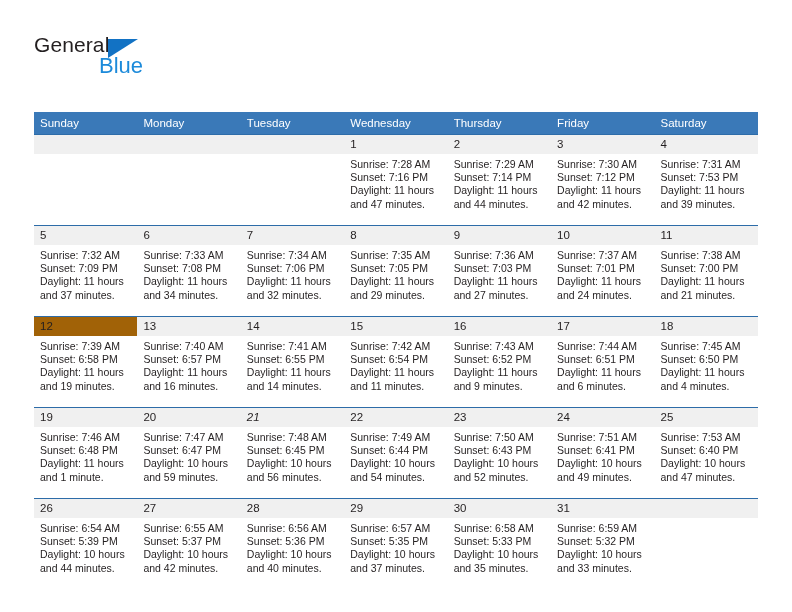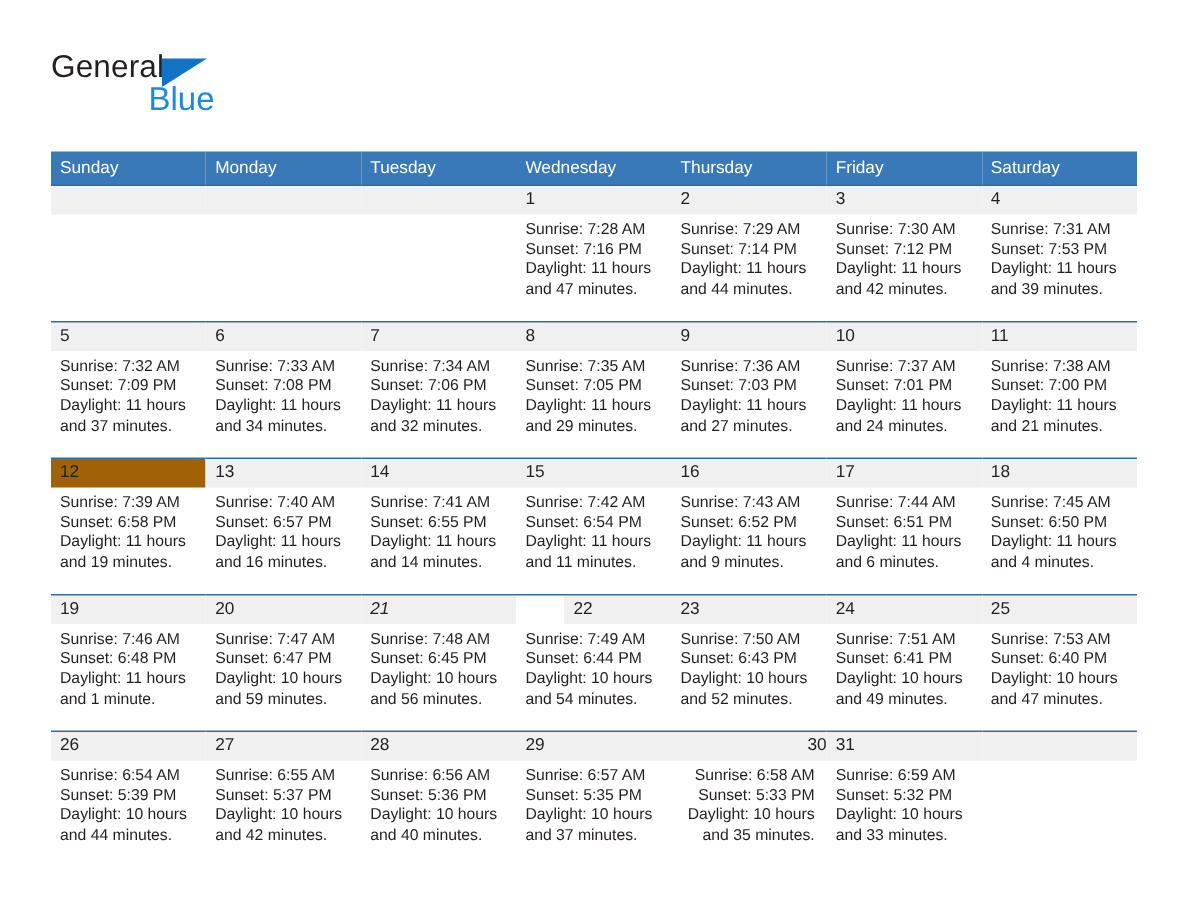--- a/index.html
+++ b/index.html
@@ -79,21 +79,21 @@
     color: #231f20;
     line-height: 18px;
     margin-top: 6px;
     white-space: nowrap;
   }
 
   
   .calendar {
     position: absolute;
     left: 34px;
-    top: 101px;
+    top: 112px;
     width: 724px;
     border-collapse: collapse;
     table-layout: fixed;
   }
   .calendar th {
     background: #3a79b8;
     color: #ffffff;
     font-size: 11.5px;
     font-weight: normal;
     text-align: left;
@@ -410,21 +410,21 @@
               <div class="daylines">
                 <div>Sunrise: 7:48 AM</div>
                 <div>Sunset: 6:45 PM</div>
                 <div>Daylight: 10 hours</div>
                 <div>and 56 minutes.</div>
               </div>
             </div>
           </td>
           <td style="border-top-color: rgb(45, 108, 168);">
             <div class="daybox">
-              <div class="daynum" style="background: rgb(240, 240, 240); margin-left: 32px;">22</div>
+              <div class="daynum" style="background: rgb(240, 240, 240);">22</div>
               <div class="daylines">
                 <div>Sunrise: 7:49 AM</div>
                 <div>Sunset: 6:44 PM</div>
                 <div>Daylight: 10 hours</div>
                 <div>and 54 minutes.</div>
               </div>
             </div>
           </td>
           <td style="border-top-color: rgb(45, 108, 168);">
             <div class="daybox">
@@ -498,21 +498,21 @@
             <div class="daybox">
               <div class="daynum" style="background: rgb(240, 240, 240);">29</div>
               <div class="daylines">
                 <div>Sunrise: 6:57 AM</div>
                 <div>Sunset: 5:35 PM</div>
                 <div>Daylight: 10 hours</div>
                 <div>and 37 minutes.</div>
               </div>
             </div>
           </td>
-          <td style="border-top-color: rgb(45, 108, 168); text-align: right;">
+          <td style="border-top-color: rgb(45, 108, 168);">
             <div class="daybox">
               <div class="daynum" style="background: rgb(240, 240, 240);">30</div>
               <div class="daylines">
                 <div>Sunrise: 6:58 AM</div>
                 <div>Sunset: 5:33 PM</div>
                 <div>Daylight: 10 hours</div>
                 <div>and 35 minutes.</div>
               </div>
             </div>
           </td>

